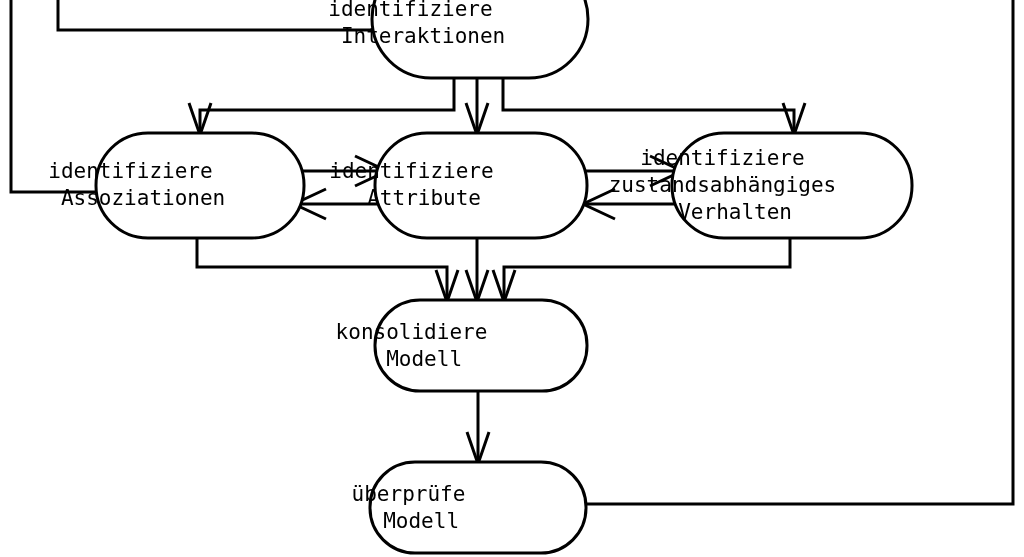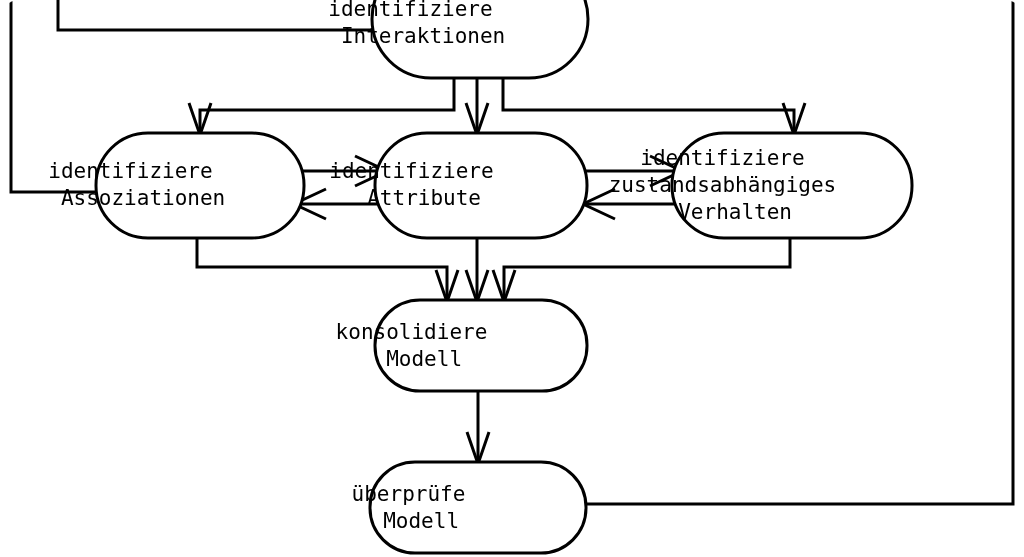--- a/index.html
+++ b/index.html
@@ -10,21 +10,20 @@
   }
   body {
     font-family: "DejaVu Sans Mono", monospace;
   }
   #diagram-root {
     position: relative;
     width: 1024px;
     height: 557px;
     background: #ffffff;
     overflow: hidden;
-    border-radius: 19px;
   }
   svg#flow {
     display: block;
     width: 1024px;
     height: 557px;
   }
   .node-shape {
     fill: #ffffff;
     stroke: #000000;
     stroke-width: 3;

